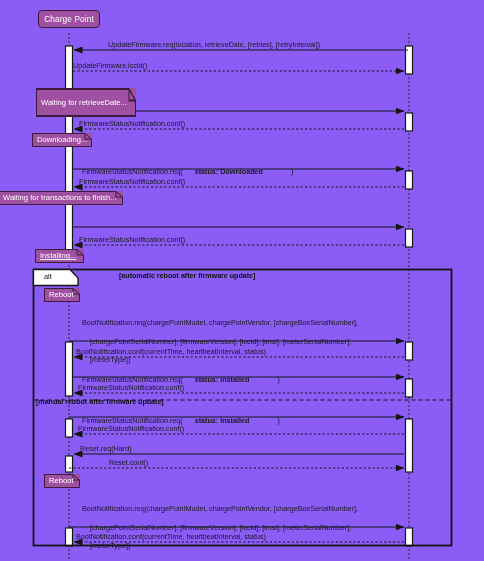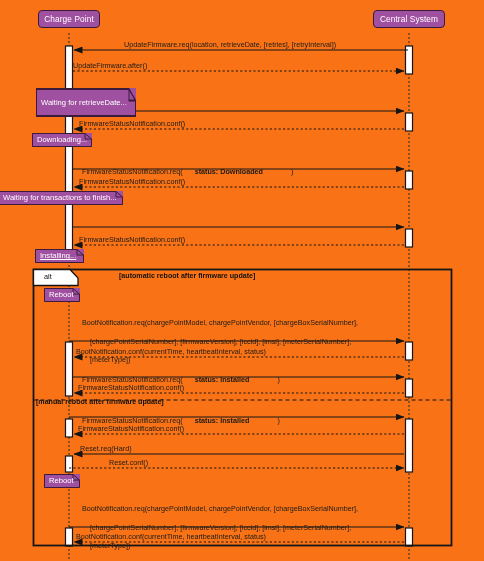--- a/index.html
+++ b/index.html
@@ -7,21 +7,21 @@
     padding: 0;
     background: #ffffff;
   }
   body {
     font-family: "Liberation Sans", sans-serif;
   }
   #diagram {
     position: relative;
     width: 484px;
     height: 561px;
-    background: #f97316;
+    background: #8b5cf6;
     overflow: hidden;
   }
   svg#canvas {
     position: absolute;
     left: 0;
     top: 0;
     width: 484px;
     height: 561px;
   }
   .participant-box {
@@ -172,23 +172,20 @@
 
       <line x1="69" y1="527" x2="404" y2="527" stroke-width="1.1" marker-end="url(#arrow-solid-r)"></line>
 
       <line x1="404" y1="542" x2="74" y2="542" stroke-width="1" stroke-dasharray="2.2,2.2" marker-end="url(#arrow-solid-l)"></line>
     </g>
   </svg>
 
   <div class="participant-box" style="left:38px; top:10px; width:62px; height:18px;">
     <span>Charge Point</span>
   </div>
-  <div class="participant-box" style="left:373px; top:10px; width:72px; height:18px;">
-    <span>Central System</span>
-  </div>
 
   <div class="note" style="left:12px; top:88px; width:100px; height:29px;margin-left:24px;">
     <svg class="note-shape" viewBox="0 0 100 14" preserveAspectRatio="none">
       <path d="M0.5,0.5 L93,0.5 L99.5,6 L99.5,13.5 L0.5,13.5 z" fill="#a050a0" stroke="#3b1a3b" stroke-width="1"></path>
       <path d="M93,0.5 L93,6 L99.5,6" fill="none" stroke="#3b1a3b" stroke-width="1"></path>
     </svg>
     <span class="note-label">Waiting for retrieveDate...</span>
   </div>
 
   <div class="note" style="left:32px; top:133px; width:60px; height:14px;">
@@ -228,23 +225,23 @@
       <path d="M0.5,0.5 L29,0.5 L35.5,6 L35.5,13.5 L0.5,13.5 z" fill="#a050a0" stroke="#3b1a3b" stroke-width="1"></path>
       <path d="M29,0.5 L29,6 L35.5,6" fill="none" stroke="#3b1a3b" stroke-width="1"></path>
     </svg>
     <span class="note-label">Reboot</span>
   </div>
 
   <div class="frame-label" style="left:44px; top:272px;">alt</div>
   <div class="frame-guard" style="left:81px; top:272px;margin-left:38px;">[automatic reboot after firmware update]</div>
   <div class="frame-guard" style="left:36px; top:398px;">[manual reboot after firmware update]</div>
 
-  <div class="msg" style="left:92px; top:40px;padding-left:32px;">UpdateFirmware.req(location, retrieveDate, [retries], [retryInterval])</div>
-
-  <div class="msg" style="left:73px; top:61px;">UpdateFirmware.after()</div>
+  <div class="msg" style="left:76px; top:40px;padding-left:32px;">UpdateFirmware.req(location, retrieveDate, [retries], [retryInterval])</div>
+
+  <div class="msg" style="left:73px; top:61px;">UpdateFirmware.iccid()</div>
 
 
   <div class="msg" style="left:79px; top:119px;">FirmwareStatusNotification.conf()</div>
 
   <div class="msg" style="left:74px; top:158px;">
     <span>FirmwareStatusNotification.req(</span><span style="display:inline-block;width:12px;"></span><b>status: Downloaded</b><span style="display:inline-block;width:28px;"></span><span>)</span>
   </div>
 
   <div class="msg" style="left:79px; top:177px;">FirmwareStatusNotification.conf()</div>
 

